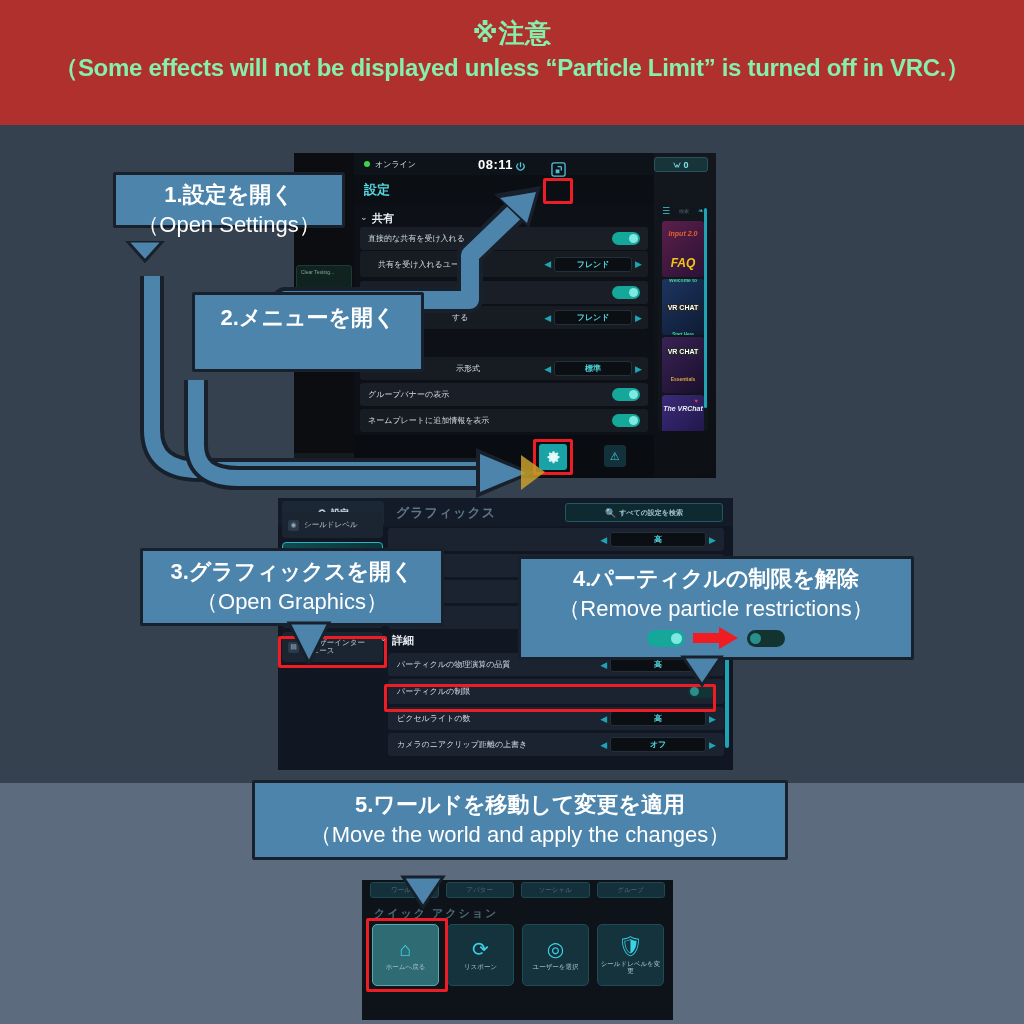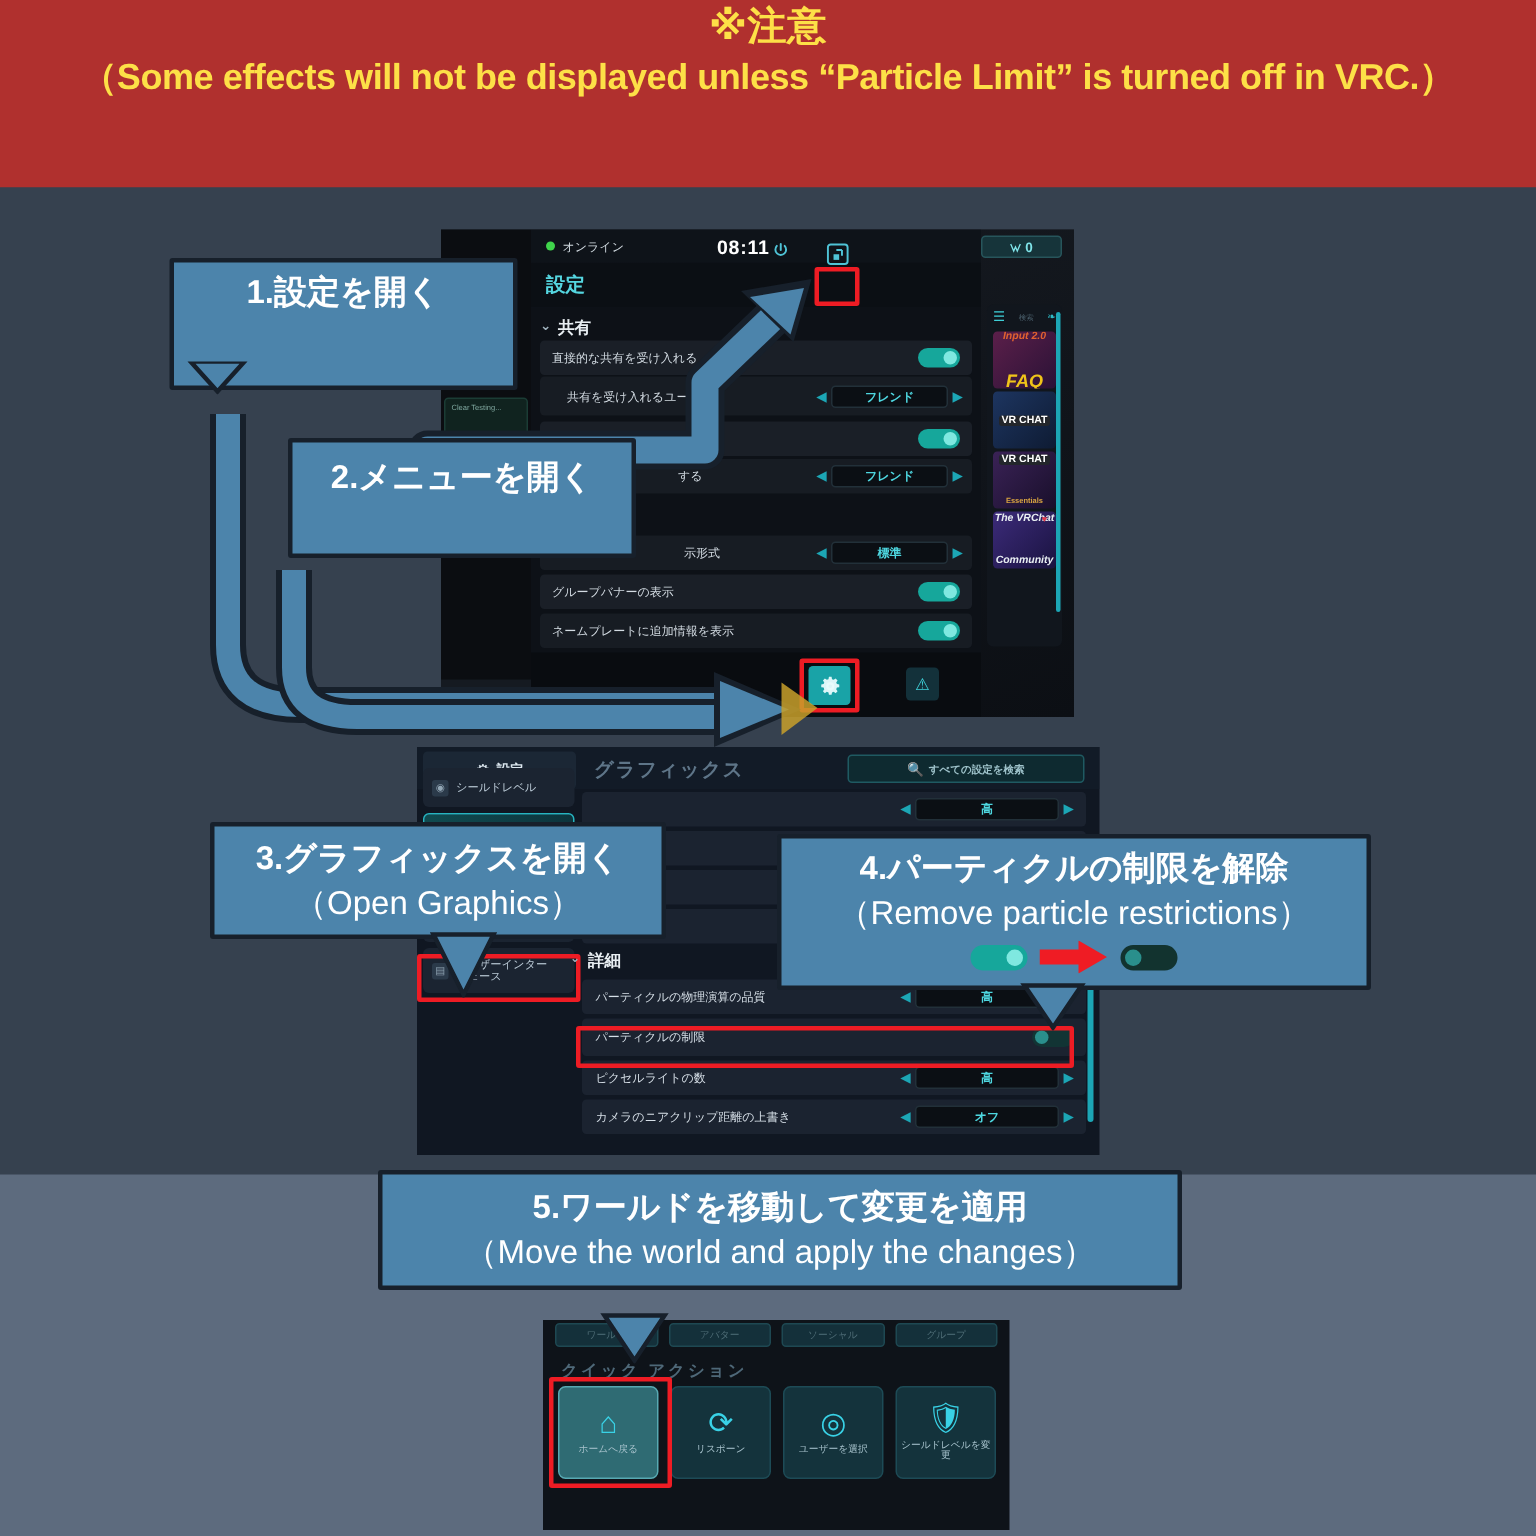--- a/index.html
+++ b/index.html
@@ -6,22 +6,22 @@
   html,body { width:1024px; height:1024px; overflow:hidden; }
   body {
     font-family: "Liberation Sans", "DejaVu Sans", sans-serif;
     background:#36414f;
     position:relative;
   }
 
   
   #notice {
     position:absolute; left:0; top:0; width:1024px; height:125px;
-    background:#b0302e; color:#fde047; text-align:center;
-    padding-top:0;
+    background:#b0302e; color:#86efac; text-align:center;
+    padding-top:16px;
   }
   #notice .l1 { font-size:26px; font-weight:700; line-height:34px; letter-spacing:.5px;}
   #notice .l2 { font-size:25px; font-weight:700; line-height:36px; letter-spacing:-.2px;}
   #notice .l3 { font-size:24px; font-weight:700; line-height:36px; letter-spacing:-.3px;}
 
   
   #band-dark { position:absolute; left:0; top:125px; width:1024px; height:658px; background:#36414f;}
   #band-light{ position:absolute; left:0; top:783px; width:1024px; height:241px; background:#5d6b7e;}
 
   
@@ -69,21 +69,21 @@
   .stepper .ar { color:#1ca6b5; font-size:9px;}
   .stepper .val { width:78px; height:15px; background:#0b0f14; border:1px solid #223039; border-radius:3px;
                   color:#4ed7e0; font-size:8px; font-weight:700; display:flex; align-items:center; justify-content:center;}
   
   #s1-right { position:absolute; left:364px; top:50px; width:50px; height:228px; background:#11161d;
               border-radius:4px; overflow:hidden;}
   #s1-right .rhead { height:16px; display:flex; align-items:center; justify-content:space-between; padding:0 4px;}
   #s1-right .rhead .burger { color:#3fd0d8; font-size:9px;}
   #s1-right .rhead .srch { color:#4a5f6b; font-size:5px;}
   #s1-right .rhead .leaf { color:#2fb9c4; font-size:7px;}
-  .banner { margin:2px 4px; height:38px; border-radius:3px; display:flex; align-items:center;
+  .banner { margin:2px 4px; height:56px; border-radius:3px; display:flex; align-items:center;
             justify-content:center; flex-direction:column; overflow:hidden; position:relative;gap:20px;}
   .b1 { background:linear-gradient(135deg,#5b1f4a,#2a1236);}
   .b1 .t1 { font-size:7px;font-weight:700;color:#e2632f;font-style:italic;line-height:8px;}
   .b1 .t2 { font-size:12px;font-weight:700;color:#f0c419;font-style:italic;line-height:11px;}
   .b2 { background:linear-gradient(135deg,#1d3560,#0e1b33);}
   .b2 .t1 { font-size:5px;color:#42d6a0;font-weight:700;}
   .b2 .vr { font-size:7px;font-weight:700;color:#fff;background:#23262b;padding:0px 2px;border-radius:2px;margin:1px 0;}
   .b2 .t3 { font-size:4.5px;color:#42d6a0;font-weight:700;}
   .b3 { background:linear-gradient(135deg,#3a2256,#190f2b);}
   .b3 .vr { font-size:7px;font-weight:700;color:#fff;background:#23262b;padding:0 2px;border-radius:2px;}
@@ -441,22 +441,23 @@
 
   <path d="M300 355 L300 303 L455 303 L455 283 L530 203 L518 192" stroke="#17202b" stroke-width="4" fill="none" opacity="0"></path>
   <g>
     <path d="M285 350 L285 300 L470 300 L470 255 L520 207" stroke="#17202b" stroke-width="26" fill="none" stroke-linejoin="round"></path>
     <path d="M285 350 L285 300 L470 300 L470 255 L520 207" stroke="#4c84ab" stroke-width="18" fill="none" stroke-linejoin="round"></path>
     <path d="M541 186 L494 194 L529 228 Z" fill="#17202b"></path>
     <path d="M536 192 L500 198 L527 223 Z" fill="#4c84ab"></path>
   </g>
 </svg>
 
-<div class="callout" id="c1" style="left:113px; top:172px; width:232px; height:88px;">
+<div class="callout" id="c1" style="left:113px; top:172px; width:232px; height:56px;">
   <div class="jp" style="margin-top:5px;">1.設定を開く</div>
+  <div class="en">（Open Settings）</div>
 </div>
 <svg class="tail" style="left:125px; top:241px; width:40px;height:22px; z-index:31;" viewBox="0 0 40 22">
   <path d="M2 0 L38 0 L20 20 Z" fill="#4c84ab" stroke="#17202b" stroke-width="3"></path>
 </svg>
 
 <div class="callout" id="c2" style="left:192px; top:292px; width:232px; height:80px;">
   <div class="jp" style="margin-top:8px;">2.メニューを開く</div>
 </div>
 
 <div class="callout" id="c3" style="left:140px; top:548px; width:304px; height:78px;">

